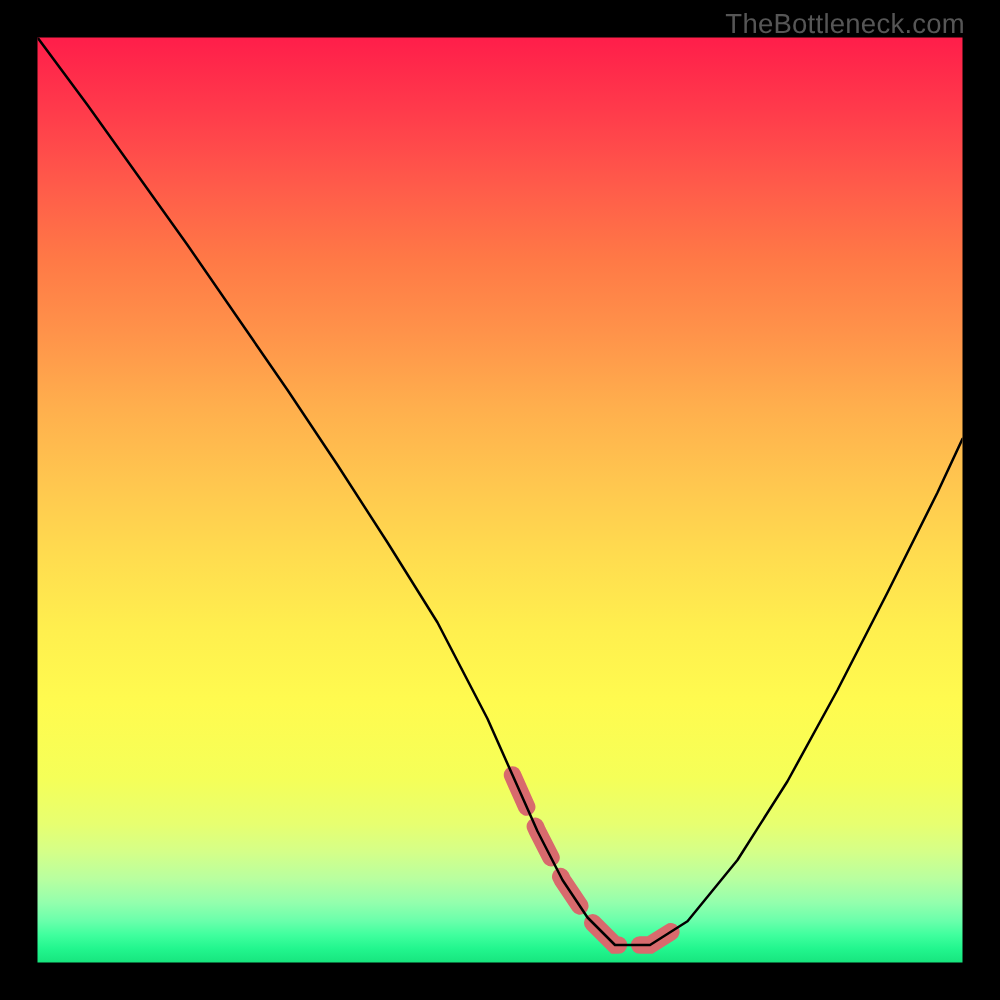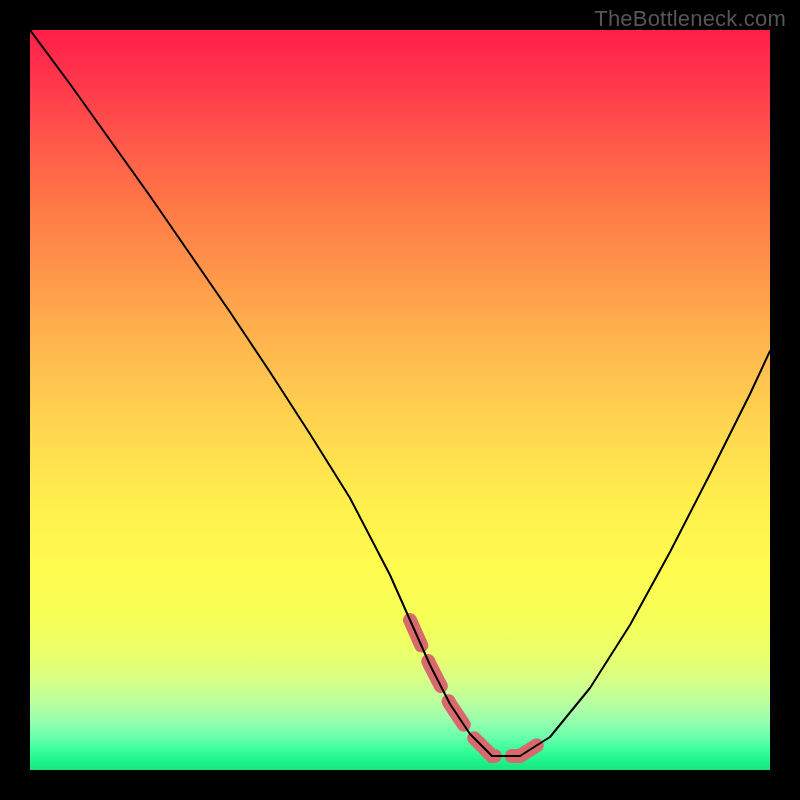--- a/index.html
+++ b/index.html
@@ -6,21 +6,21 @@
   html, body { width: 800px; height: 800px; overflow: hidden; background: #000; }
   .frame {
     position: relative;
     width: 800px;
     height: 800px;
     background: #000;
   }
   .attribution {
     position: absolute;
     top: 6px;
-    right: 14px;
+    right: 28px;
     font-family: Arial, Helvetica, sans-serif;
     font-size: 22px;
     font-weight: 500;
     color: #565656;
     letter-spacing: 0.2px;
   }
   .plot {
     position: absolute;
     left: 30px;
     top: 30px;

